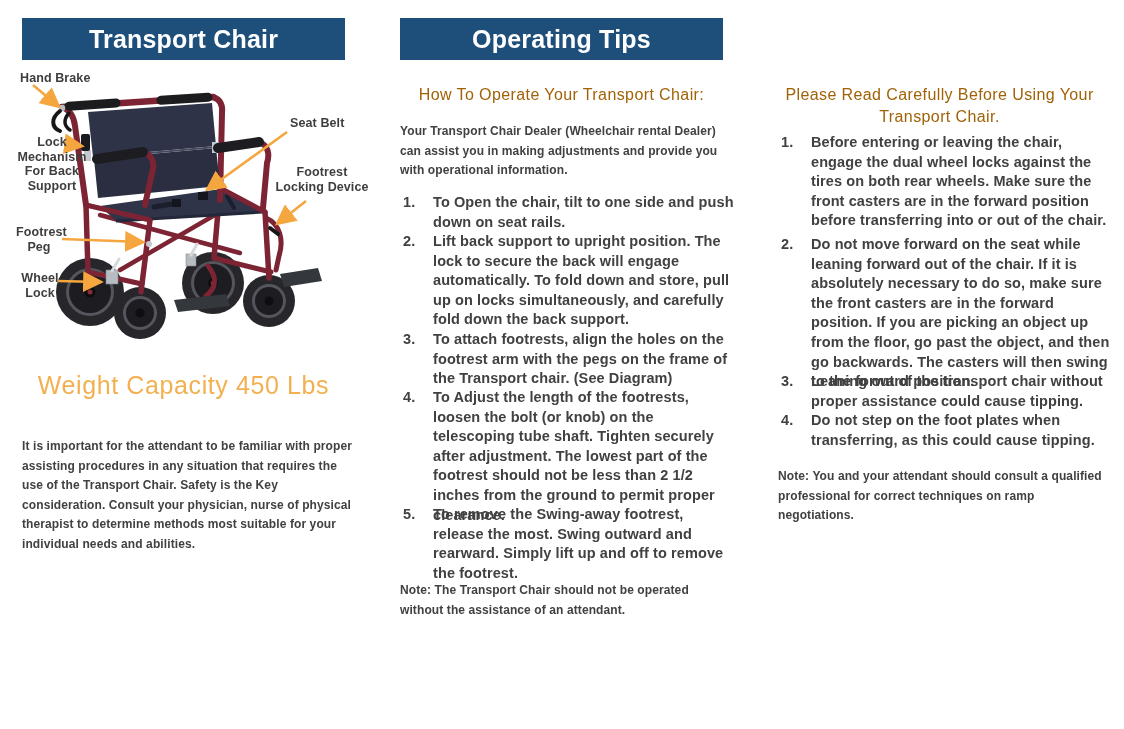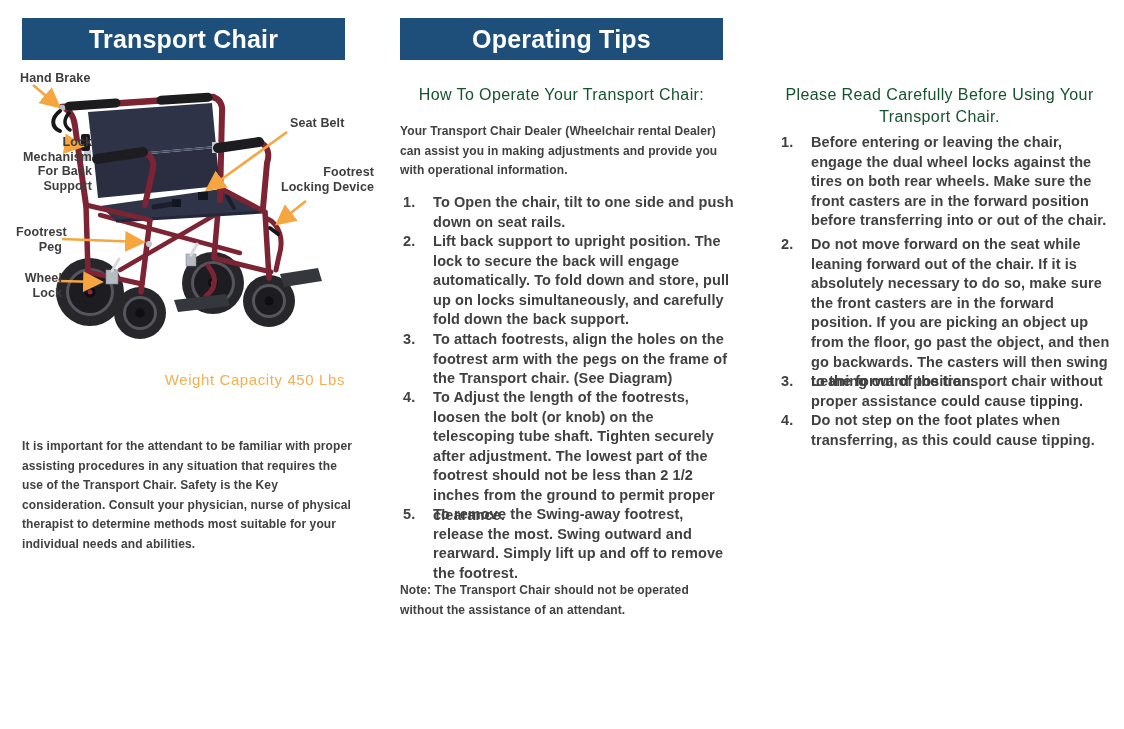--- a/index.html
+++ b/index.html
@@ -14,51 +14,51 @@
 
   .banner {
     position:absolute; top:18px; left:0; width:100%; height:42px;
     background:#1E4E7A; color:#ffffff;
     display:flex; align-items:center; justify-content:center;
     font-size:25px; font-weight:bold; letter-spacing:0.2px;
   }
 
   .accent-heading {
     position:absolute; left:-8px; width:339px; text-align:center;
-    color:#14532d; font-weight:normal; font-size:16px; line-height:21.5px;
+    color:#a16207; font-weight:normal; font-size:16px; line-height:21.5px;
     letter-spacing:0.4px;
   }
 
   .body-text {
     position:absolute; color:#414141; font-size:12px; line-height:19.6px;
     font-weight:bold; letter-spacing:0.1px;
   }
 
   .list-item { position:absolute; left:0; width:335px; display:flex;
     color:#414141; font-size:14.5px; line-height:19.6px; font-weight:bold; letter-spacing:0.1px; }
   .list-item .num { flex:0 0 30px; padding-left:3px; }
   .list-item .txt { flex:1; }
 
   .diagram { position:absolute; top:60px; left:0; width:323px; height:312px;text-decoration:underline; }
   .chair-svg { position:absolute; top:0; left:0; overflow:visible; }
   .d-label {
     position:absolute; font-size:12.5px; line-height:14.5px; font-weight:bold;
     color:#3E3E3E; white-space:pre-line; letter-spacing:0.1px;
   }
-  .d-label.center { text-align:right; }
+  .d-label.center { text-align:center; }
   #lbl-hand-brake       { left:-2px;  top:11px; }
   #lbl-lock-mechanism   { left:-10px; top:75px;  width:80px; }
   #lbl-seat-belt        { left:268px; top:56px; }
   #lbl-footrest-locking { left:248px; top:105px; width:104px; }
   #lbl-footrest-peg     { left:-6px;  top:165px; width:46px; }
   #lbl-wheel-lock       { left:-4px;  top:211px; width:44px; }
 
   .weight-capacity {
-    position:absolute; top:371px; left:0; width:100%; text-align:right;
-    color:#F2B051; font-size:15px; font-weight:normal; letter-spacing:0.6px;
+    position:absolute; top:371px; left:0; width:100%; text-align:center;
+    color:#F2B051; font-size:25px; font-weight:normal; letter-spacing:0.6px;
   }
 
   #col1 .body-text.para { top:437px; left:0; width:334px; }
   #col1 .body-text.note { top:592px; left:0; width:334px; }
 
   #col2 .accent-heading { top:84px; }
   #col2 .body-text.intro { top:122px; left:0; width:330px; }
   #col2 .body-text.note  { top:581px; left:0; width:334px; }
 
   #col3 .accent-heading { top:84px; }
@@ -250,15 +250,16 @@
     </div>
     <div class="list-item" style="top:372px">
       <span class="num">3.</span>
       <span class="txt">Leaning out of the transport chair without proper assistance could cause tipping.</span>
     </div>
     <div class="list-item" style="top:411px">
       <span class="num">4.</span>
       <span class="txt">Do not step on the foot plates when transferring, as this could cause tipping.</span>
     </div>
 
+    <div class="body-text note">Note: You and your attendant should consult a qualified professional for correct techniques on ramp negotiations.</div>
   </div>
 
 </div>
 
 </body></html>

